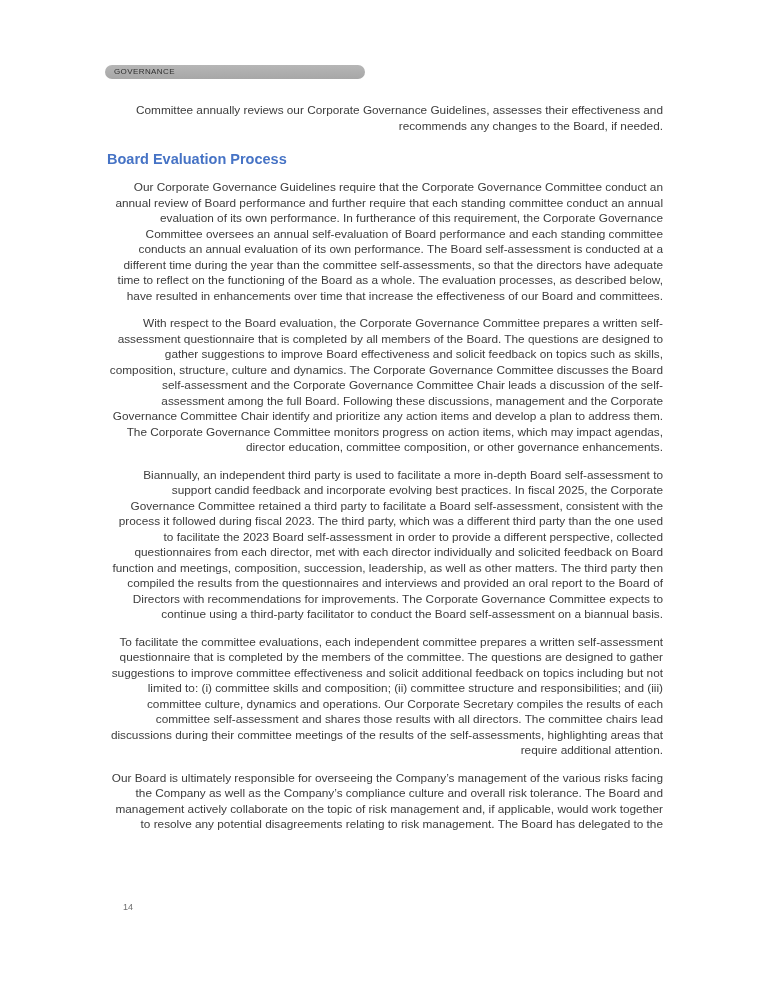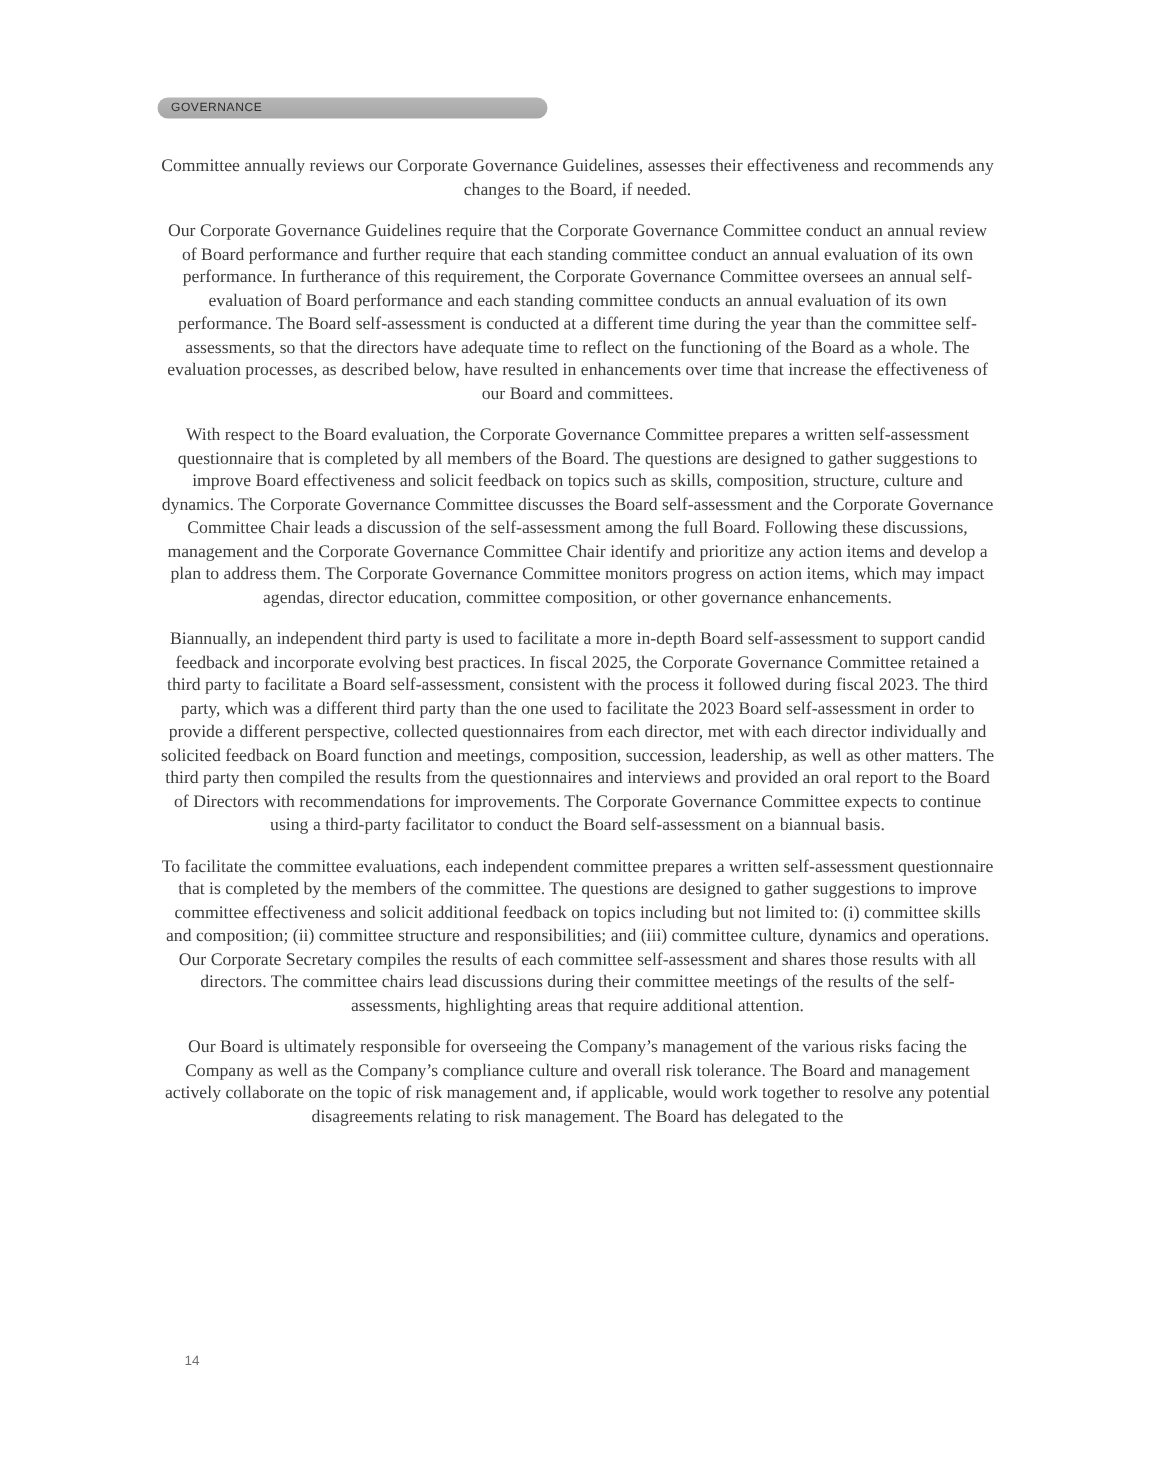--- a/index.html
+++ b/index.html
@@ -41,22 +41,21 @@
     left: 107px;
     top: 103px;
     width: 556px;
     color: #3c3c3c;
   }
   .content p {
     font-size: 11.8px;
     line-height: 15.5px;
     margin-bottom: 12px;
     color: #3c3c3c;
-    text-align: center;
-    font-family: Liberation Serif, serif;
+    text-align: right;
   }
   .content h2 {
     font-size: 14.5px;
     line-height: 17px;
     font-weight: 700;
     color: #4673c5;
     margin-top: 17px;
     margin-bottom: 12px;
   }
   .page-number {
@@ -73,20 +72,21 @@
 <div class="page">
 
   <div class="tag-pill">
     <span>GOVERNANCE</span>
   </div>
 
   <div class="content">
 
     <p>Committee annually reviews our Corporate Governance Guidelines, assesses their effectiveness and recommends any changes to the Board, if needed.</p>
 
+    <h2>Board Evaluation Process</h2>
 
     <p>Our Corporate Governance Guidelines require that the Corporate Governance Committee conduct an annual review of Board performance and further require that each standing committee conduct an annual evaluation of its own performance.  In furtherance of this requirement, the Corporate Governance Committee oversees an annual self-evaluation of Board performance and each standing committee conducts an annual evaluation of its own performance. The Board self-assessment is conducted at a different time during the year than the committee self-assessments, so that the directors have adequate time to reflect on the functioning of the Board as a whole. The evaluation processes, as described below, have resulted in enhancements over time that increase the effectiveness of our Board and committees.</p>
 
     <p>With respect to the Board evaluation, the Corporate Governance Committee prepares a written self-assessment questionnaire that is completed by all members of the Board. The questions are designed to gather suggestions to improve Board effectiveness and solicit feedback on topics such as skills, composition, structure, culture and dynamics. The Corporate Governance Committee discusses the Board self-assessment and the Corporate Governance Committee Chair leads a discussion of the self-assessment among the full Board. Following these discussions, management and the Corporate Governance Committee Chair identify and prioritize any action items and develop a plan to address them. The Corporate Governance Committee monitors progress on action items, which may impact agendas, director education, committee composition, or other governance enhancements.</p>
 
     <p>Biannually, an independent third party is used to facilitate a more in-depth Board self-assessment to support candid feedback and incorporate evolving best practices. In fiscal 2025, the Corporate Governance Committee retained a third party to facilitate a Board self-assessment, consistent with the process it followed during fiscal 2023. The third party, which was a different third party than the one used to facilitate the 2023 Board self-assessment in order to provide a different perspective, collected questionnaires from each director, met with each director individually and solicited feedback on Board function and meetings, composition, succession, leadership, as well as other matters. The third party then compiled the results from the questionnaires and interviews and provided an oral report to the Board of Directors with recommendations for improvements. The Corporate Governance Committee expects to continue using a third-party facilitator to conduct the Board self-assessment on a biannual basis.</p>
 
     <p>To facilitate the committee evaluations, each independent committee prepares a written self-assessment questionnaire that is completed by the members of the committee. The questions are designed to gather suggestions to improve committee effectiveness and solicit additional feedback on topics including but not limited to: (i) committee skills and composition; (ii) committee structure and responsibilities; and (iii) committee culture, dynamics and operations. Our Corporate Secretary compiles the results of each committee self-assessment and shares those results with all directors. The committee chairs lead discussions during their committee meetings of the results of the self-assessments, highlighting areas that require additional attention.</p>
 
 

